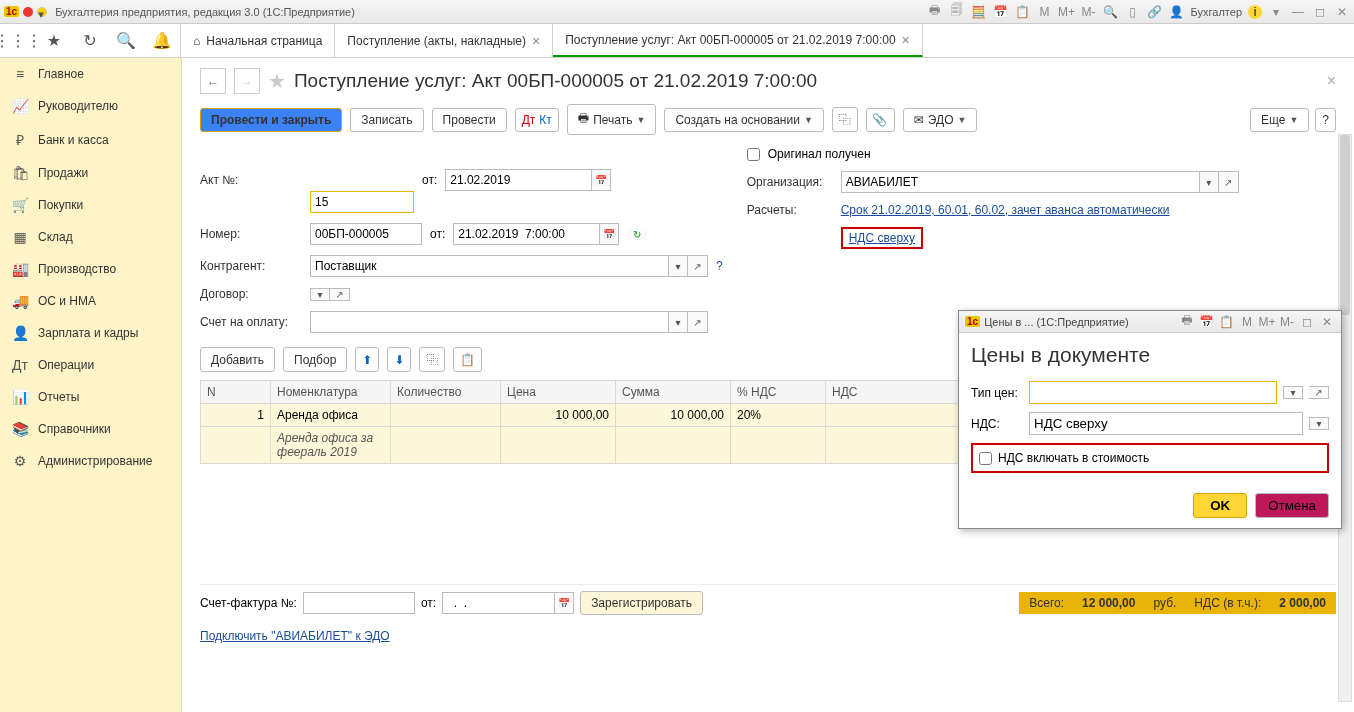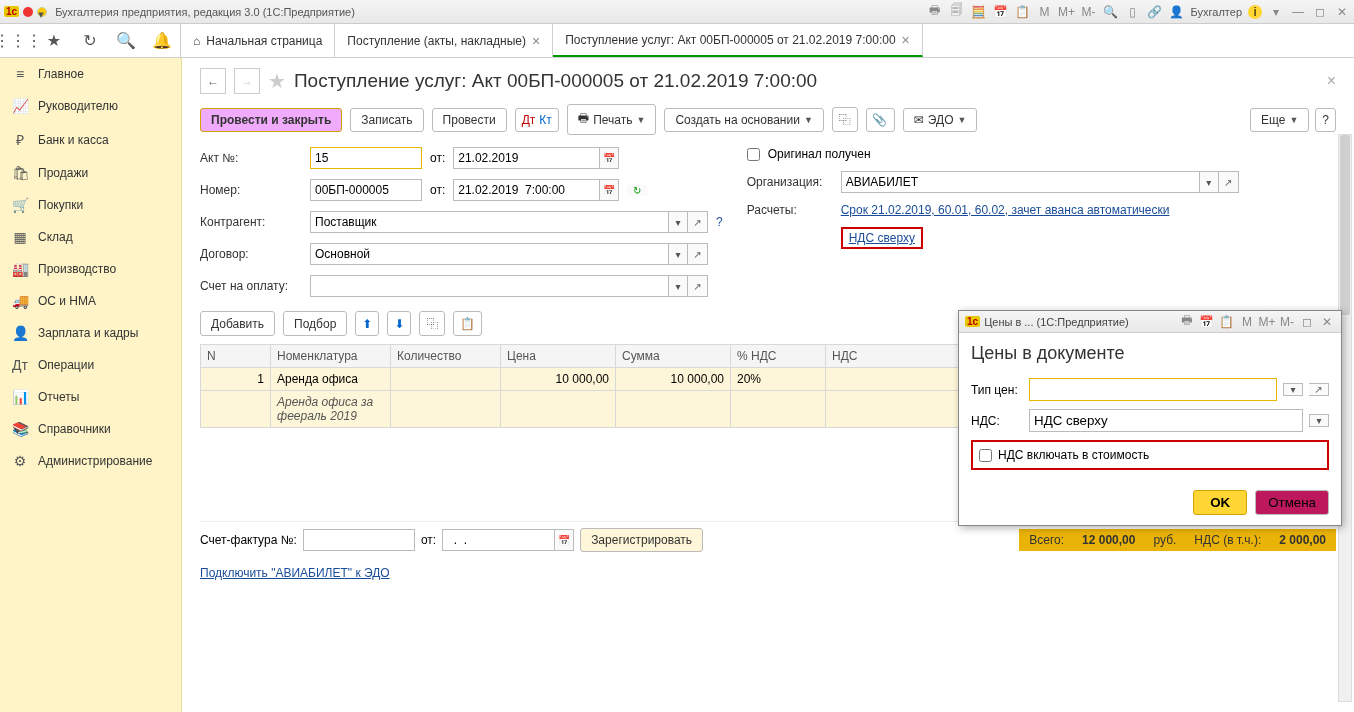--- a/index.html
+++ b/index.html
@@ -29,21 +29,21 @@
   
   .content { flex:1; padding: 10px 18px; overflow:auto; position:relative; }
   .doc-header { display:flex; align-items:center; gap:8px; margin-bottom:10px; }
   .nav-arrow { width:26px; height:26px; border:1px solid #ccc; background:#fff; display:flex; align-items:center; justify-content:center; color:#666; }
   .star-btn { font-size:20px; color:#ccc; }
   .doc-title { font-size:19px; color:#333; }
   .doc-close-x { margin-left:auto; color:#aaa; font-size:16px; }
   
   .cmd-row { display:flex; gap:8px; align-items:center; margin-bottom:12px; flex-wrap:wrap; }
   .btn { border:1px solid #bbb; background:#fff; padding:4px 10px; border-radius:3px; cursor:pointer; font-size:12px; color:#333; display:inline-flex; align-items:center; gap:4px; }
-  .btn.primary { background:#f0abfc; border-color:#d4a400; font-weight:bold; }
+  .btn.primary { background:#3b82f6; border-color:#d4a400; font-weight:bold; }
   .btn.icon-only { padding:4px 6px; }
   .btn .caret { font-size:9px; color:#555; }
   .cmd-right { margin-left:auto; display:flex; gap:6px; }
   
   .form-grid { display:flex; gap:24px; }
   .form-col { display:flex; flex-direction:column; gap:10px; }
   .field-row { display:flex; align-items:center; gap:8px; }
   .field-label { width:102px; color:#333; }
   .input { border:1px solid #bbb; padding:3px 4px; font-size:12px; background:#fff; }
   .input.highlight { border:1px solid #e8b800; background:#fff; }
@@ -55,33 +55,33 @@
   .red-box { border:2px solid #c00; padding:2px 6px; display:inline-block; }
   
   .tbl-toolbar { display:flex; gap:8px; margin:14px 0 0 0; }
   .table { width:100%; border-collapse:collapse; margin-top:8px; }
   .table th, .table td { border:1px solid #d8d8d8; padding:4px 6px; text-align:left; font-weight:normal; font-size:12px; }
   .table th { background:#f5f5f5; color:#555; }
   .table .row-sel td { background:#fef6d8; }
   .table .ra { text-align:right; }
   .table .subrow td { font-style:italic; color:#555; background:#fef6d8; }
   
-  .totals-row { display:flex; align-items:center; gap:6px; padding:6px 0; margin-top:93px; border-top:1px solid #eee; }
+  .totals-row { display:flex; align-items:center; gap:6px; padding:6px 0; margin-top:120px; border-top:1px solid #eee; }
   .totals-right { margin-left:auto; display:flex; gap:18px; background:#eab308; padding:4px 10px;justify-content:center; }
   .totals-right span { color:#333; }
   
   .scrollbar { position:absolute; right:2px; top:76px; bottom:10px; width:14px; background:#f0f0f0; border:1px solid #ddd; }
   .scrollthumb { position:absolute; left:1px; right:1px; top:0; height:180px; background:#cfcfcf; border-radius:2px; }
   
   
   .dialog { position:absolute; right:12px; top:310px; width:384px; background:#fff; border:1px solid #888; box-shadow:2px 2px 8px rgba(0,0,0,.3); z-index:10; }
   .dlg-title { height:22px; background:linear-gradient(#f5f5f5,#e8e8e8); display:flex; align-items:center; padding:0 6px; font-size:11px; color:#444; border-bottom:1px solid #ccc; }
   .dlg-title .dlg-tools { margin-left:auto; display:flex; gap:4px; }
   .dlg-body { padding:10px 12px; }
-  .dlg-heading { font-size:18px; color:#333; margin-bottom:14px; }
+  .dlg-heading { font-size:21px; color:#333; margin-bottom:14px; }
   .dlg-row { display:flex; align-items:center; gap:6px; margin-bottom:8px; }
   .dlg-label { width:52px; }
   .dlg-input-hl { flex:1; border:1px solid #e8b800; padding:3px 4px; }
   .dlg-sel { flex:1; border:1px solid #bbb; padding:3px 4px; }
   .dlg-check-row { border:2px solid #c00; padding:6px; display:flex; align-items:center; gap:6px; margin-top:4px; }
   .dlg-footer { display:flex; justify-content:flex-end; gap:8px; padding:10px 12px; }
   .btn-ok { background:#ffd633; border:1px solid #d4a400; padding:4px 16px; font-weight:bold; border-radius:3px; cursor:pointer; }
   .btn-cancel { background:#be185d; border:1px solid #bbb; padding:4px 12px; border-radius:3px; cursor:pointer; }
 </style>
 </head>
@@ -233,21 +233,21 @@
             <span class="caret">▼</span>
           </button>
         <button class="btn icon-only">?</button>
       </div>
     </div>
 
     <div class="form-grid">
       <div class="form-col">
         <div class="field-row">
           <span class="field-label">Акт №:</span>
-          <input class="input highlight" style="width: 112px;" value="15">
+          <input class="input highlight" style="width: 104px; margin-top: 44px;" value="15">
           <span>от:</span>
           <div class="input-wrap">
               <input class="input" style="width: 146px;" value="21.02.2019">
               <span class="adj-btn">📅</span>
             </div>
         </div>
         <div class="field-row">
           <span class="field-label">Номер:</span>
           <input class="input" style="width: 112px;" value="00БП-000005">
           <span>от:</span>
@@ -262,21 +262,20 @@
           <div class="input-wrap">
               <input class="input" style="width: 358px;" value="Поставщик">
               <span class="adj-btn">▾</span>
               <span class="adj-btn">↗</span>
             </div>
           <span style="color:#1a4d99;">?</span>
         </div>
         <div class="field-row">
           <span class="field-label">Договор:</span>
           <div class="input-wrap">
-              <input class="input" style="width: 358px;" value="Основной">
               <span class="adj-btn">▾</span>
               <span class="adj-btn">↗</span>
             </div>
         </div>
         <div class="field-row">
           <span class="field-label">Счет на оплату:</span>
           <div class="input-wrap">
               <input class="input" style="width: 358px;" value="">
               <span class="adj-btn">▾</span>
               <span class="adj-btn">↗</span>

